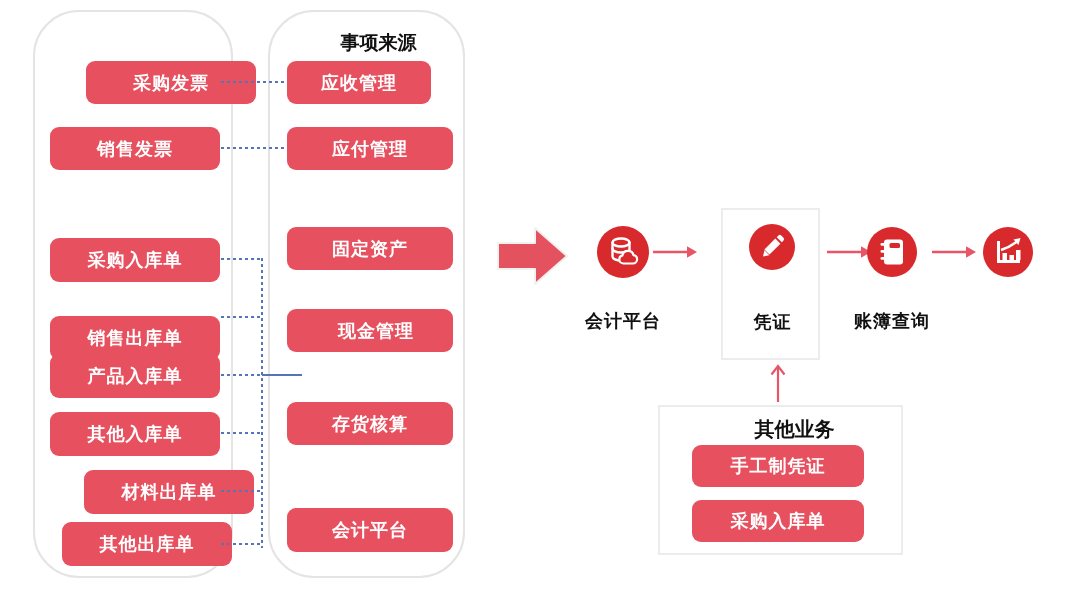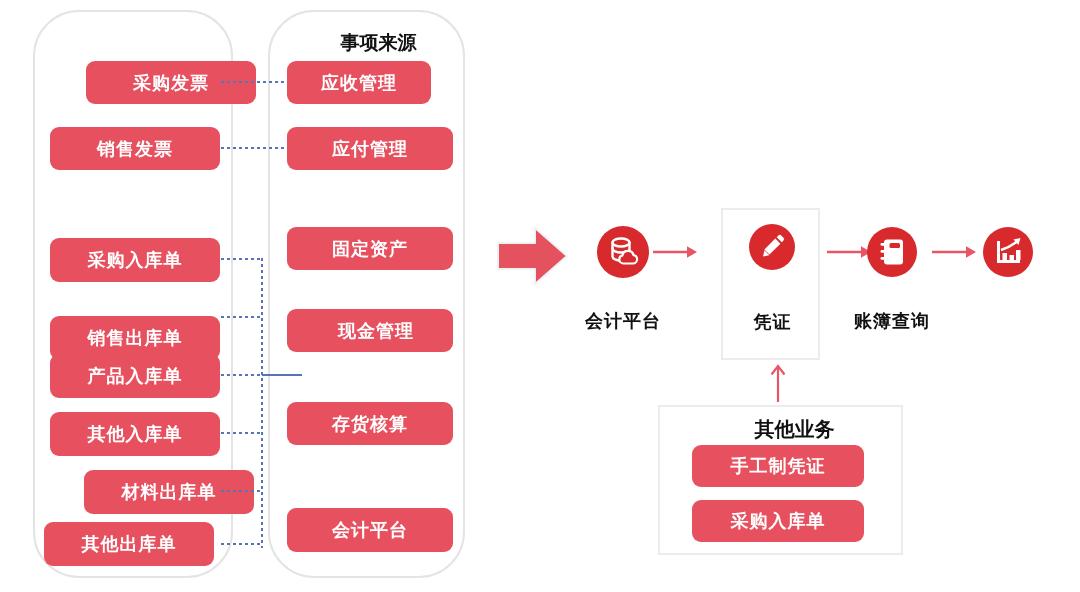--- a/index.html
+++ b/index.html
@@ -49,21 +49,21 @@
   <div class="panel" id="panel-src"></div>
   <div class="panel-title" style="left:280px;top:30px;width:197px;">事项来源</div>
 
   <div class="pill" style="left:50px;top:61px;width:170px;height:43px;margin-left:36px;">采购发票</div>
   <div class="pill" style="left:50px;top:127px;width:170px;height:43px;">销售发票</div>
   <div class="pill" style="left:50px;top:238px;width:170px;height:44px;">采购入库单</div>
   <div class="pill" style="left:50px;top:296px;width:170px;height:44px;margin-top:20px;">销售出库单</div>
   <div class="pill" style="left:50px;top:354px;width:170px;height:44px;">产品入库单</div>
   <div class="pill" style="left:50px;top:412px;width:170px;height:44px;">其他入库单</div>
   <div class="pill" style="left:50px;top:470px;width:170px;height:44px;margin-left:34px;">材料出库单</div>
-  <div class="pill" style="left:44px;top:522px;width:170px;height:44px;">其他出库单</div>
+  <div class="pill" style="left:62px;top:522px;width:170px;height:44px;">其他出库单</div>
 
   <div class="pill" style="left:287px;top:61px;width:144px;height:43px;">应收管理</div>
   <div class="pill" style="left:287px;top:127px;width:166px;height:43px;">应付管理</div>
   <div class="pill" style="left:287px;top:227px;width:166px;height:43px;">固定资产</div>
   <div class="pill" style="left:287px;top:309px;width:166px;height:43px;padding-left:12px;">现金管理</div>
   <div class="pill" style="left:287px;top:402px;width:166px;height:43px;">存货核算</div>
   <div class="pill" style="left:287px;top:508px;width:166px;height:44px;">会计平台</div>
 
   <div class="hdash" style="left:221px;top:81px;width:66px;"></div>
   <div class="hdash" style="left:221px;top:147px;width:66px;"></div>

